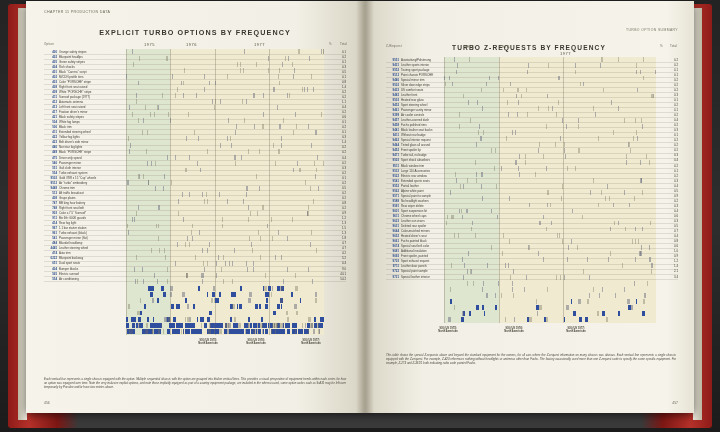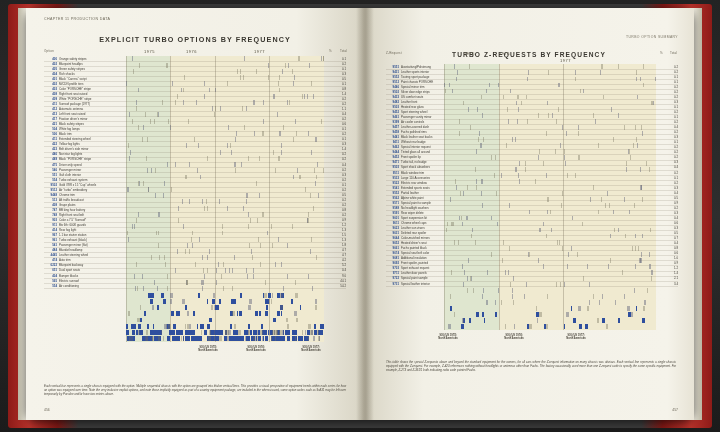--- a/index.html
+++ b/index.html
@@ -12,22 +12,22 @@
 
   
   .desk{position:absolute;inset:0;background:linear-gradient(180deg,#232323 0%,#2e2e2e 50%,#1b1b1b 100%);}
 
   
   .cover{position:absolute;top:4px;left:8px;width:704px;height:424px;
     background:linear-gradient(90deg,#8e1b18 0%,#b5312a 3%,#7d1714 7%,#3a3a3a 10%,#3a3a3a 90%,#7d1714 93%,#b5312a 97%,#8e1b18 100%);
     border-radius:3px;}
 
   
-  .spread{position:absolute;top:8px;left:26px;width:668px;height:412px;
-    background:#efeee6;border-radius:12px;
+  .spread{position:absolute;top:1px;left:26px;width:668px;height:412px;
+    background:#efeee6;border-radius:5px;
     box-shadow:0 2px 8px rgba(0,0,0,.6);}
 
   .page{position:absolute;top:0;height:412px;background:#f3f1e7;overflow:hidden;}
   .page.left{left:0;width:338px;border-right:1px solid #cdcabb;
      background:linear-gradient(90deg,#f5f3ea 0%,#f2f0e6 80%,#d8d4c4 100%);}
   .page.right{left:338px;width:330px;
      background:linear-gradient(90deg,#d9d5c5 0%,#f2f0e6 18%,#f5f3ea 92%,#e7e3d5 100%);}
 
   .gutter{position:absolute;top:0;left:330px;width:18px;height:412px;
     background:linear-gradient(90deg,rgba(0,0,0,0) 0%,rgba(60,50,30,.30) 45%,rgba(60,50,30,.32) 55%,rgba(0,0,0,0) 100%);

